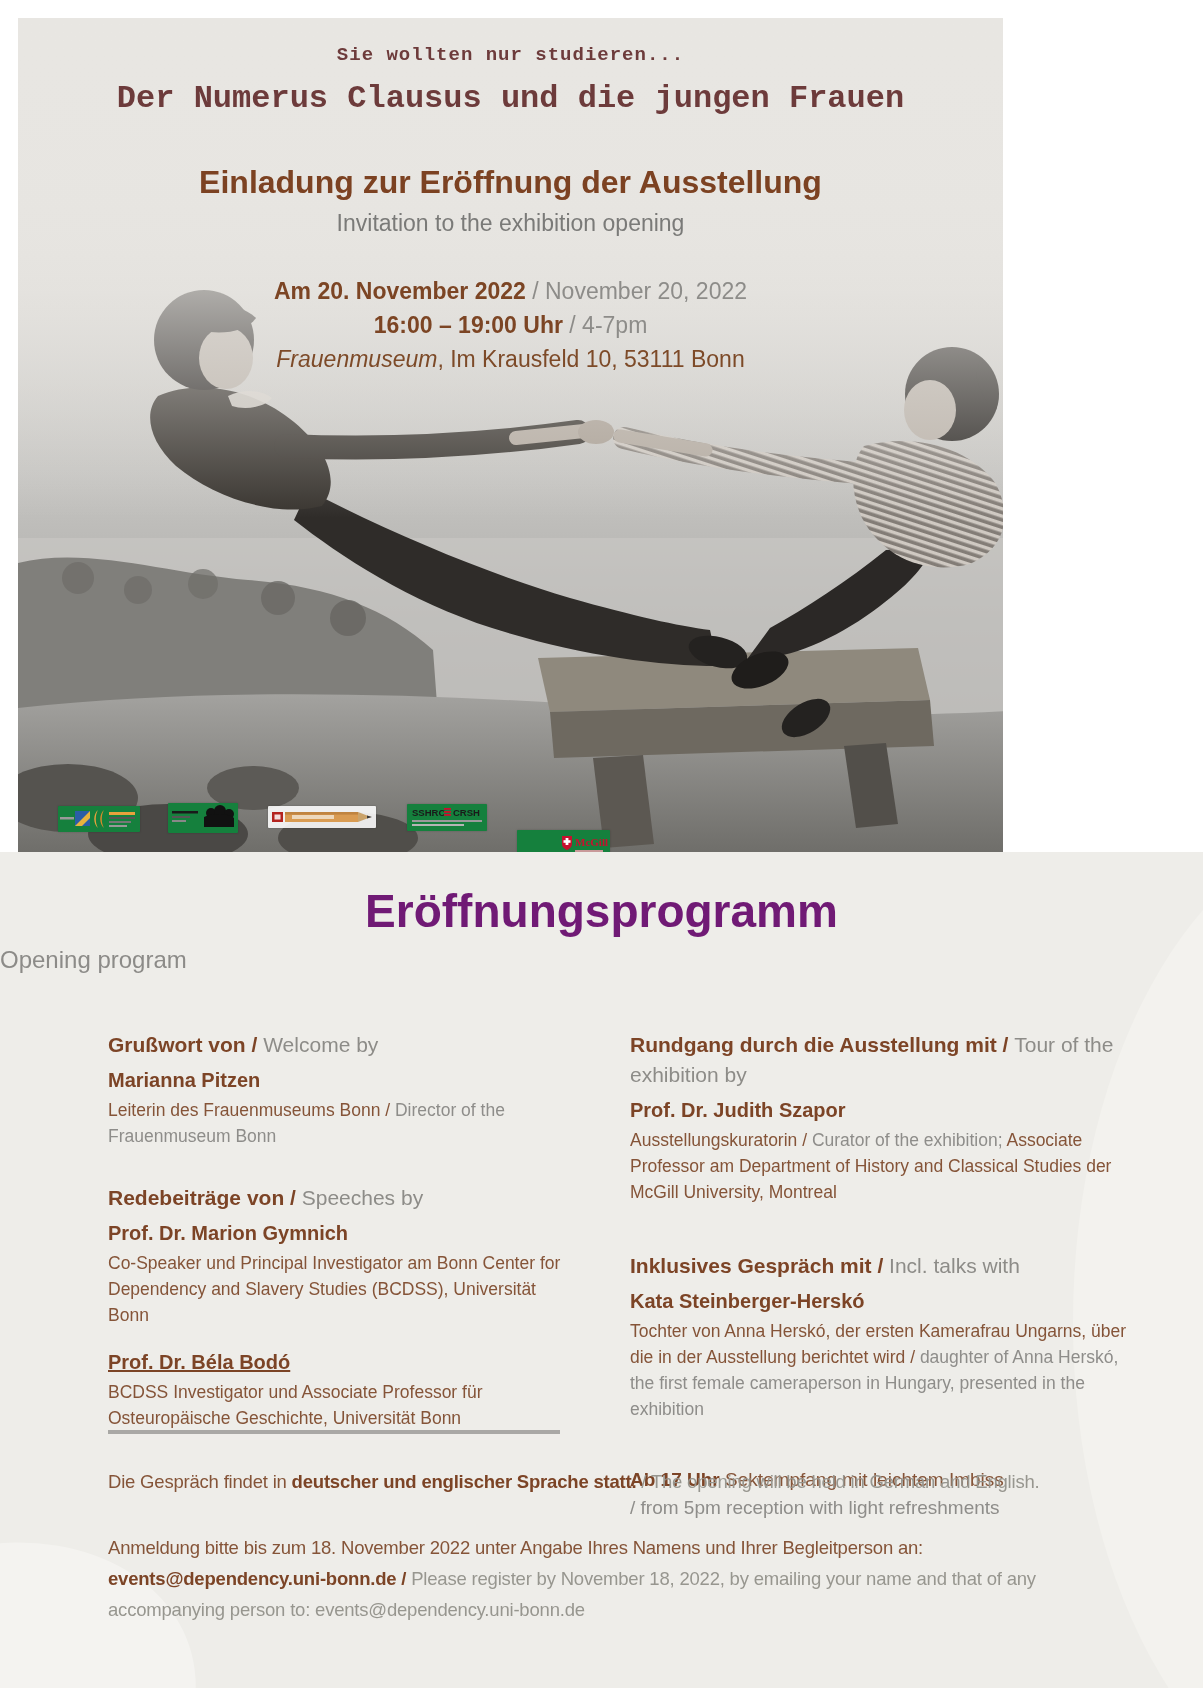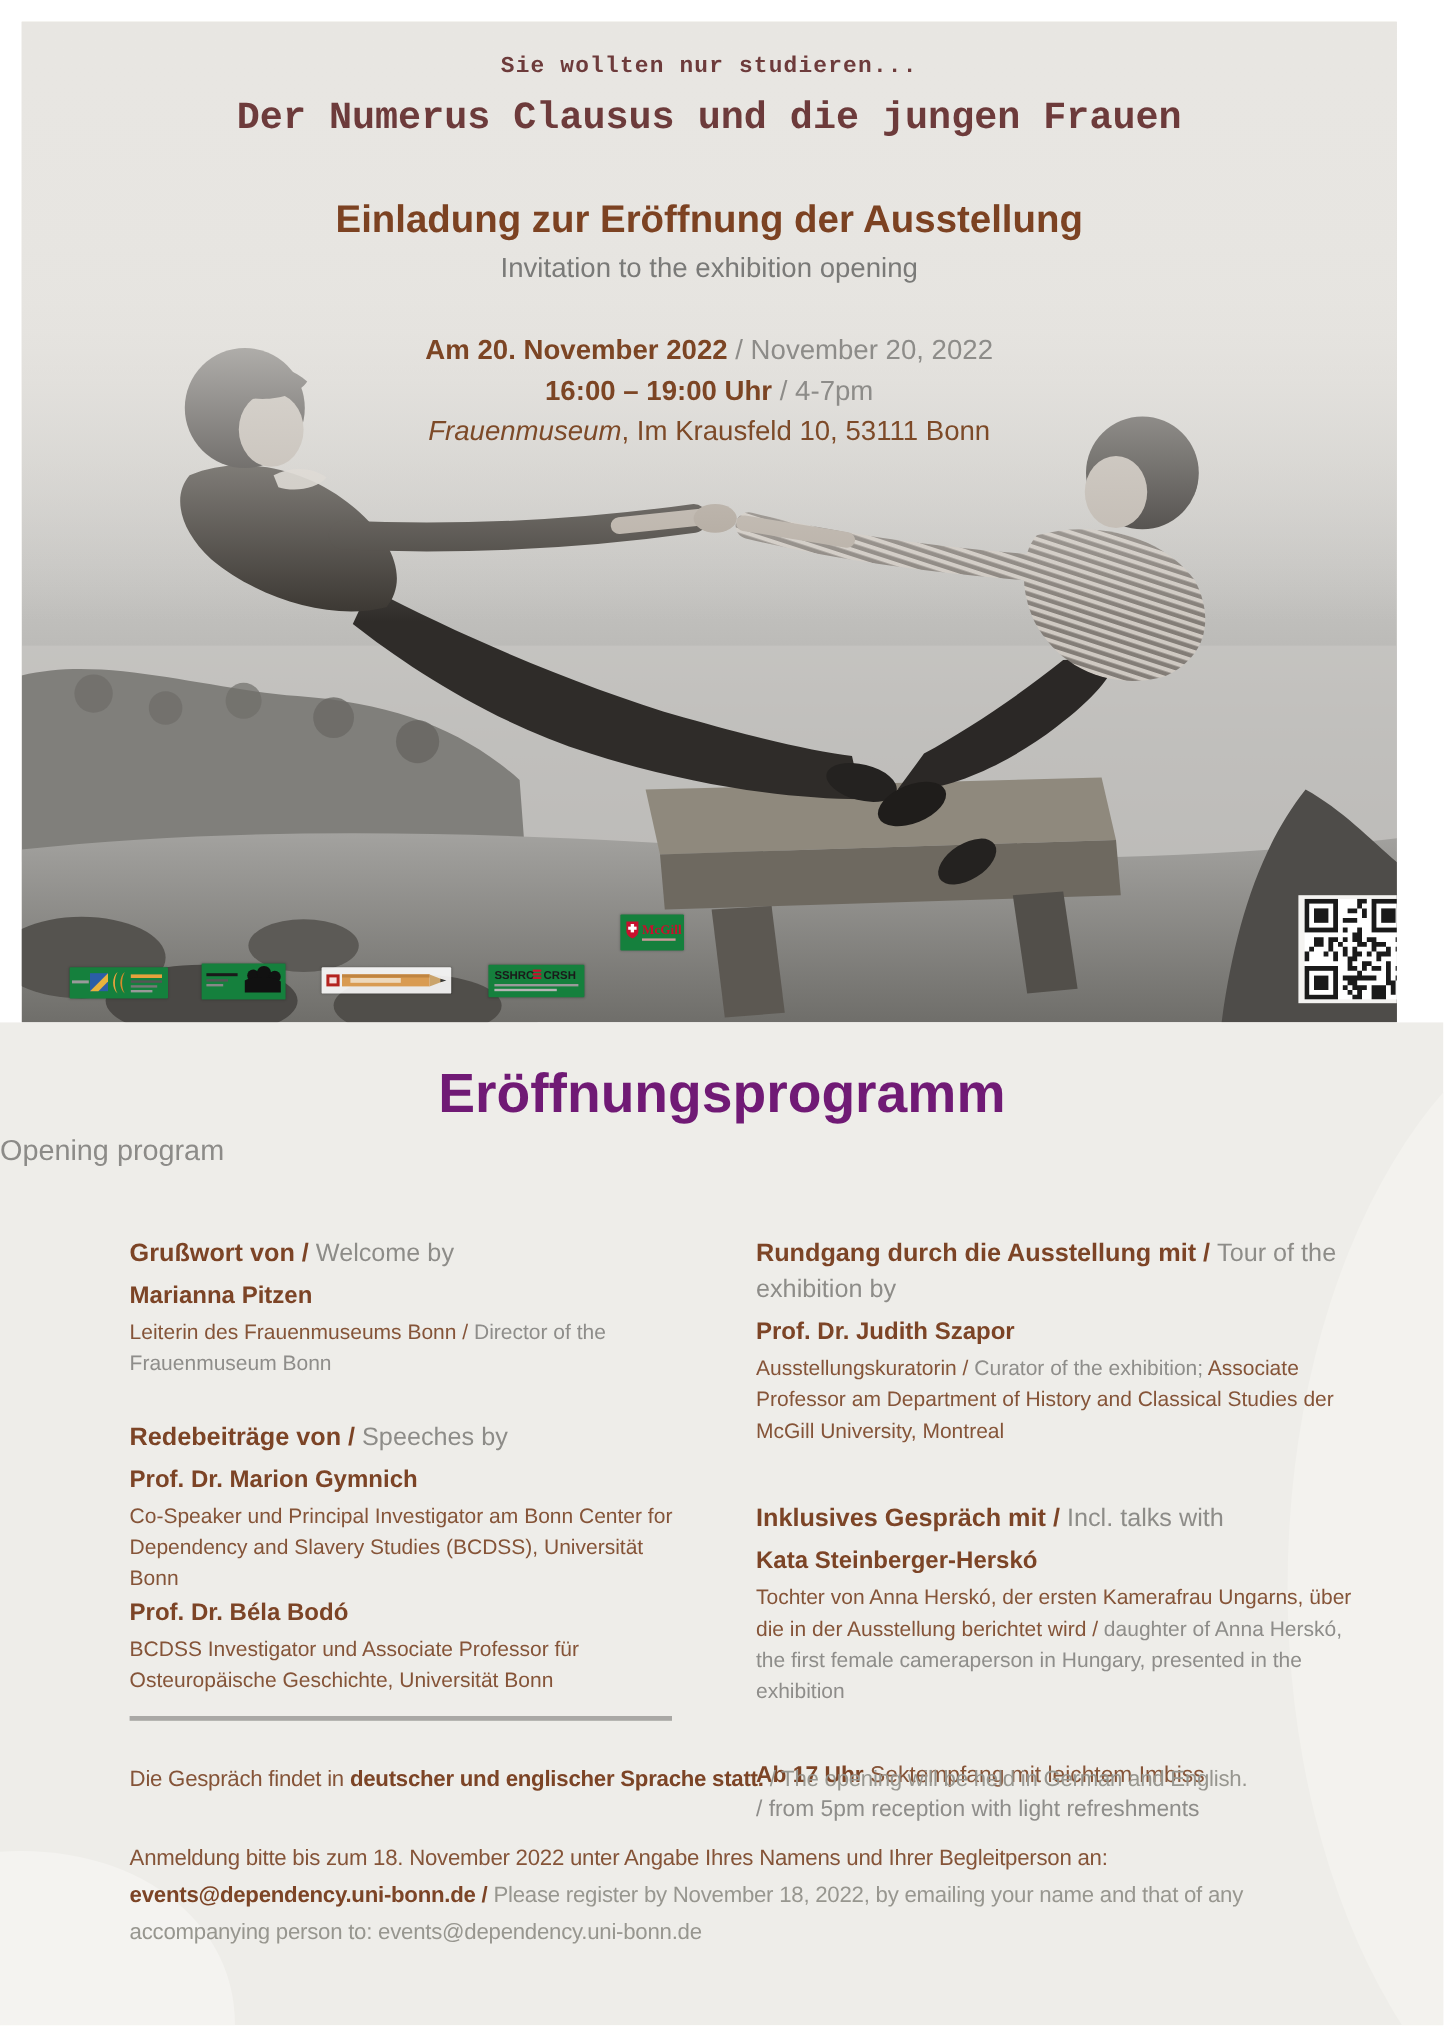--- a/index.html
+++ b/index.html
@@ -2,21 +2,21 @@
 <html><head>
 <meta charset="utf-8">
 <style>
   html,body{margin:0;padding:0;background:#ffffff;}
   .page{
     position:relative;width:1203px;height:1688px;overflow:hidden;
     font-family:"Liberation Sans", sans-serif;background:#ffffff;
   }
   
   .hero{
-    position:absolute;left:18px;top:18px;width:1146px;height:834px;
+    position:absolute;left:18px;top:18px;width:985px;height:834px;
     background:#e8e6e2;overflow:hidden;
   }
   .hero svg.photo{position:absolute;left:0;top:0;}
   .hero-text{position:absolute;left:0;width:100%;text-align:center;}
   .kicker{
     top:26px;font-family:"Liberation Mono", monospace;font-weight:bold;
     font-size:19px;letter-spacing:1px;color:#6d3b3b;
   }
   .big-title{
     top:62px;font-family:"Liberation Mono", monospace;font-weight:bold;
@@ -64,21 +64,21 @@
   .col-left{left:108px;width:462px;}
   .col-right{left:630px;width:502px;}
   .block{margin-bottom:34px;}
   .block .heading{font-size:21px;line-height:30px;margin-bottom:6px;}
   .heading .de{font-weight:bold;color:#7c4426;}
   .heading .en{color:#8d8c88;}
   .block .pname{font-size:20px;font-weight:bold;color:#7c4426;line-height:28px;margin-bottom:3px;}
   .block .desc{font-size:17.5px;line-height:26px;}
   .desc .de{color:#855438;}
   .desc .en{color:#8e8d8a;}
-  .block .pname.second{margin-top:2px;}
+  .block .pname.second{margin-top:20px;text-decoration:underline;}
   .ab17{font-size:19px;line-height:28px;margin-top:44px;}
   .ab17 .t{font-weight:bold;color:#7c4426;}
   .ab17 .de{color:#855438;}
   .ab17 .en{display:block;color:#8e8d8a;}
   .divider{
     position:absolute;left:108px;top:578px;width:452px;height:4px;
     background:#a9a8a5;
   }
   .foot-p{position:absolute;left:108px;width:1015px;font-size:18.5px;line-height:31px;letter-spacing:-0.2px;}
   .foot-p1{top:614px;}
@@ -230,21 +230,21 @@
       <svg width="80" height="27" aria-hidden="true">
         <text x="5" y="12" font-family="Liberation Sans, sans-serif" font-size="9.5" font-weight="bold" fill="#1a1a1a">SSHRC</text>
         <rect x="37" y="4" width="7" height="1.8" fill="#c8102e"></rect>
         <rect x="37" y="7" width="7" height="1.8" fill="#c8102e"></rect>
         <rect x="37" y="10" width="7" height="1.8" fill="#c8102e"></rect>
         <text x="46" y="12" font-family="Liberation Sans, sans-serif" font-size="9.5" font-weight="bold" fill="#1a1a1a">CRSH</text>
         <rect x="5" y="16" width="70" height="2" fill="#9a9a9a"></rect>
         <rect x="5" y="20" width="52" height="2" fill="#b5b5b5"></rect>
       </svg>
     </div>
-    <div class="logo-box" style="left:499px;top:744px;width:53px;height:30px;">
+    <div class="logo-box" style="left:499px;top:812px;width:53px;height:30px;padding-left:40px;">
       <svg width="53" height="30" aria-hidden="true">
         <path d="M5,6 L15,6 L15,14 C15,18 10,20 10,20 C10,20 5,18 5,14 Z" fill="#c8102e"></path>
         <rect x="8.6" y="8" width="2.8" height="7" fill="#ffffff"></rect>
         <rect x="6.5" y="10.2" width="7" height="2.6" fill="#ffffff"></rect>
         <text x="18" y="16" font-family="Liberation Serif, serif" font-size="11" font-weight="bold" fill="#c8102e">McGill</text>
         <rect x="18" y="20" width="28" height="2" fill="#c99a9a"></rect>
       </svg>
     </div>
 
     <div class="qr-box">

